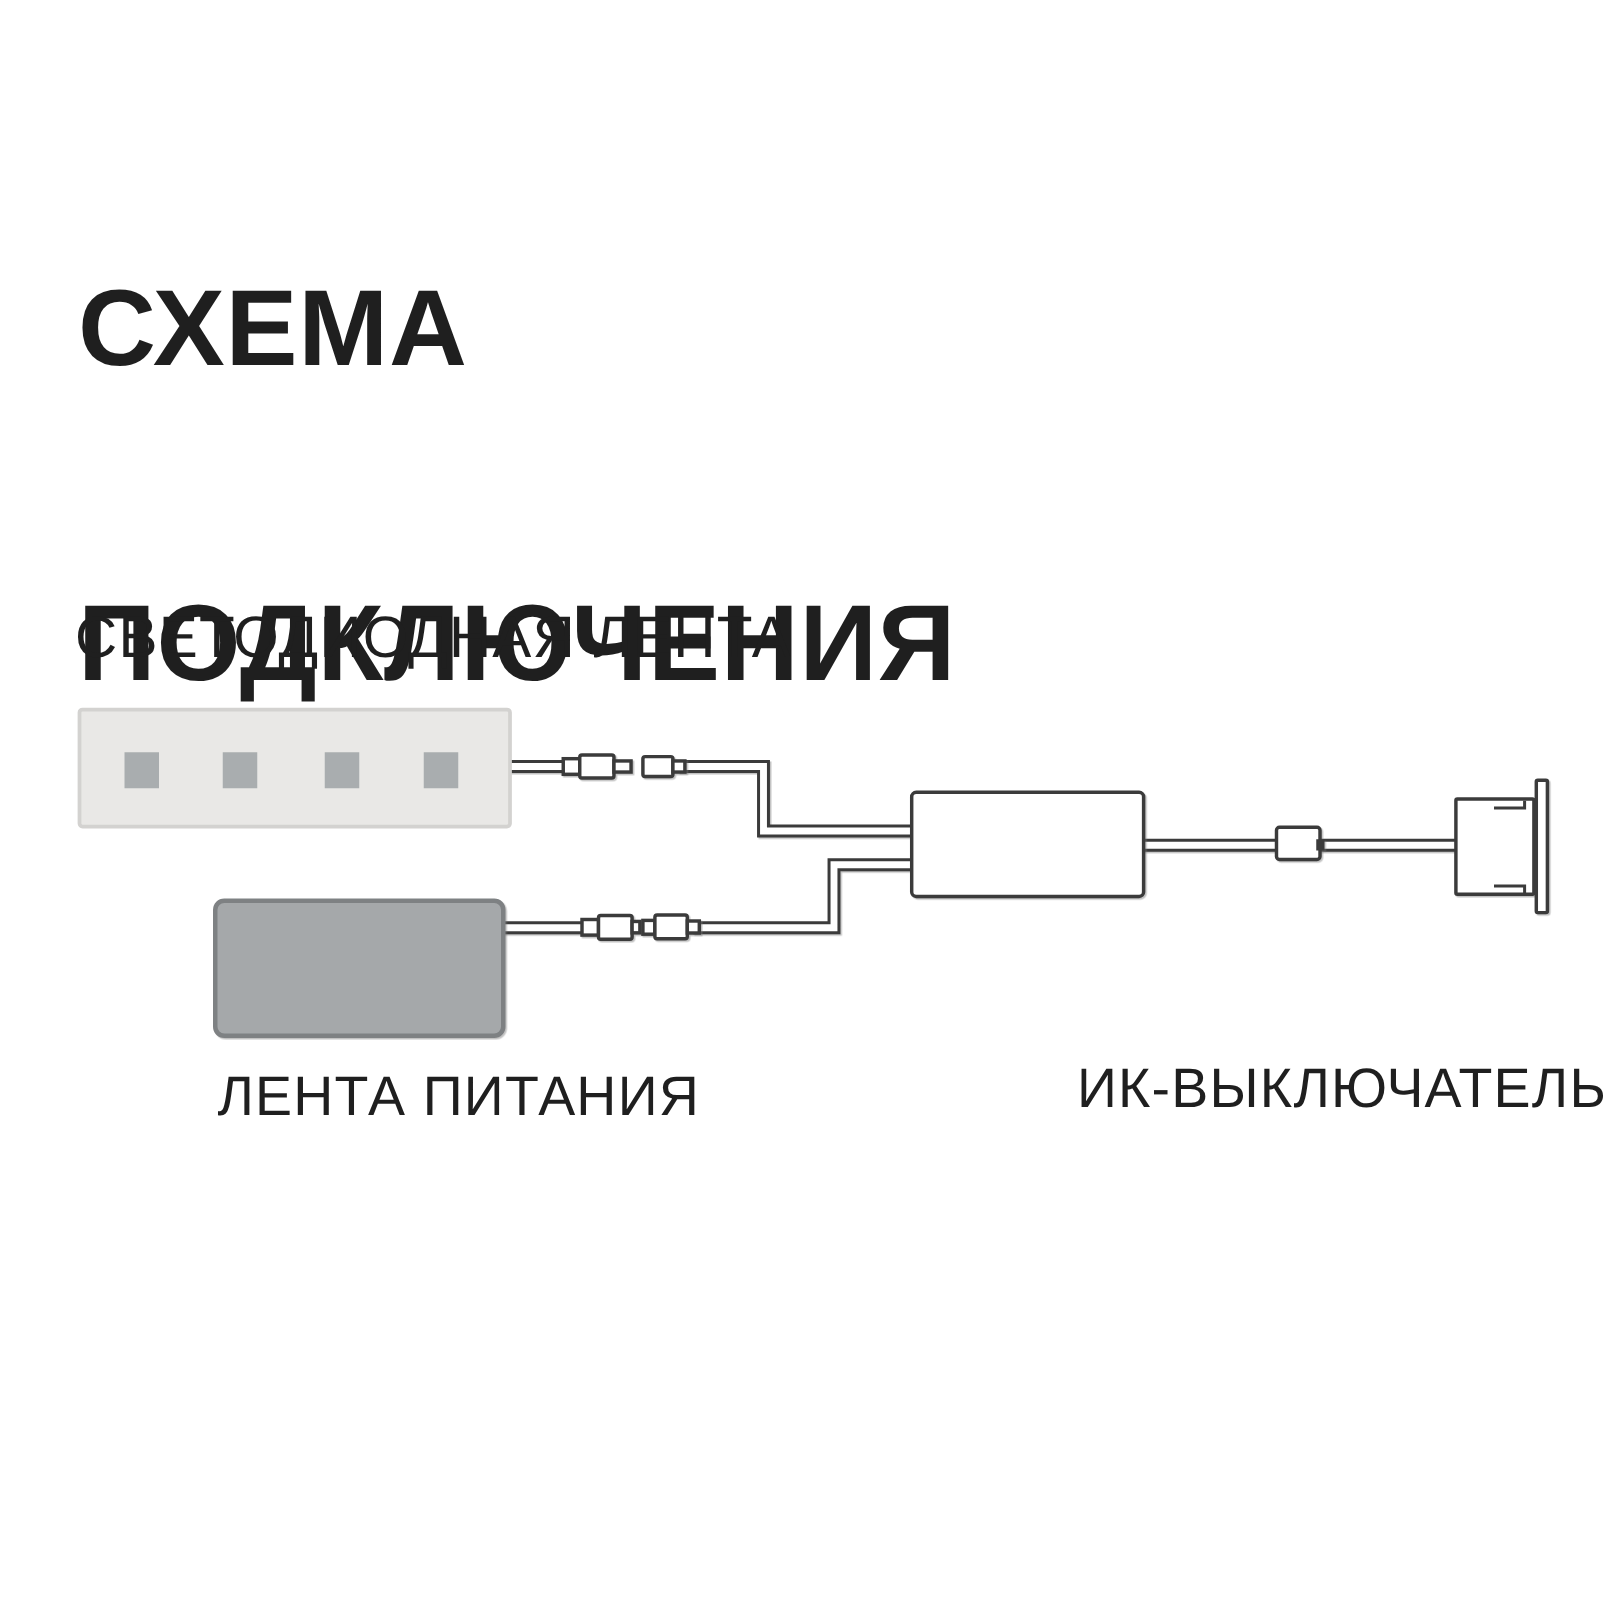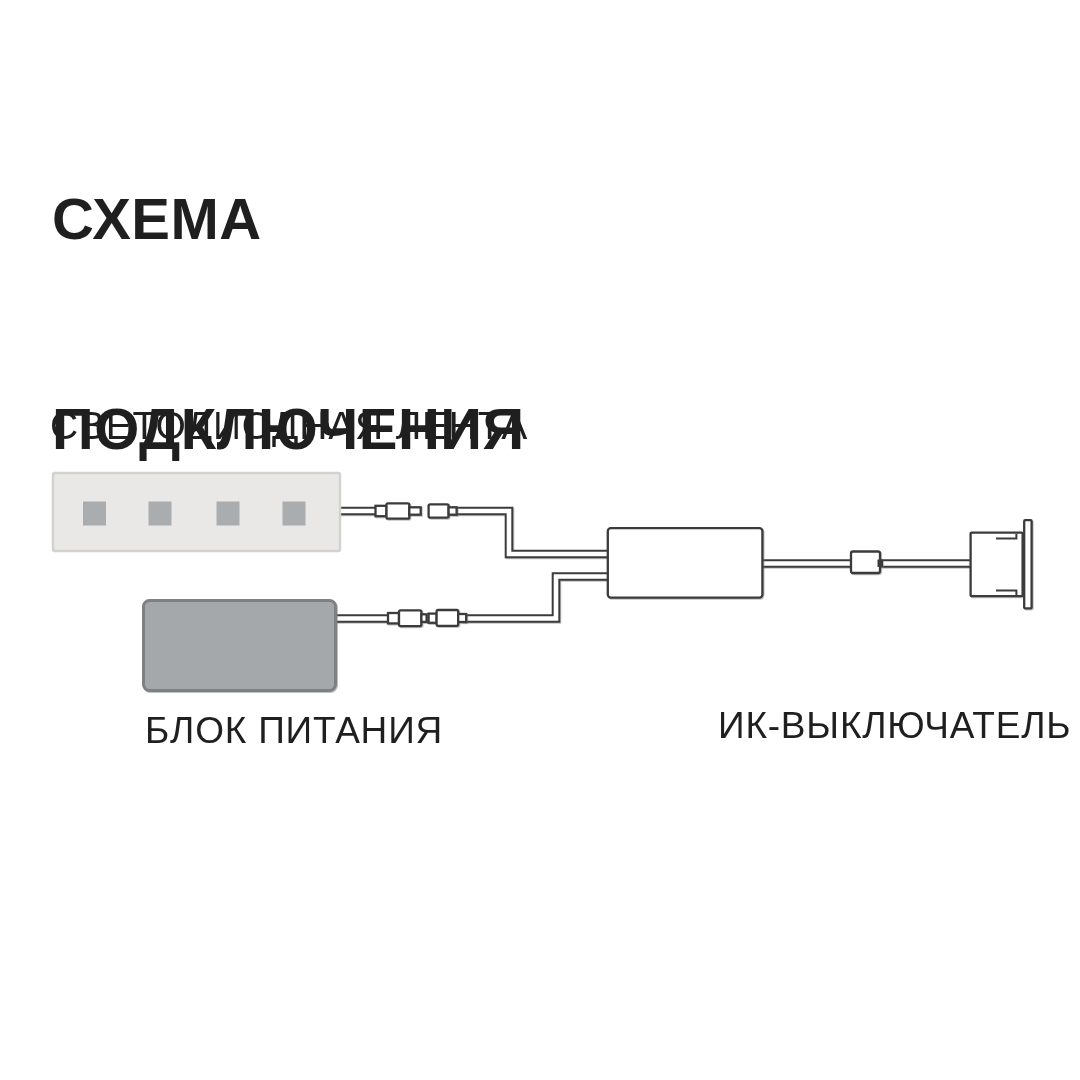--- a/index.html
+++ b/index.html
@@ -6,21 +6,21 @@
   body {
     width: 1080px; height: 1080px;
     background: var(--background, #ffffff);
     font-family: "Liberation Sans", sans-serif;
     position: relative;
     overflow: hidden;
   }
   .title {
     position: absolute;
     left: 52px; top: 44px;
-    font-size: 58px;
+    font-size: 72px;
     font-weight: 700;
     letter-spacing: 0.5px;
     line-height: 70px;
     color: var(--text, #1f1f1f);
     white-space: pre;
   }
   .lbl {
     position: absolute;
     color: var(--text, #1f1f1f);
     font-weight: 400;
@@ -45,21 +45,21 @@
 </style>
 </head>
 <body>
 
 <div class="title">
   <div>СХЕМА</div>
   <div>ПОДКЛЮЧЕНИЯ</div>
 </div>
 
 <div class="lbl" id="lbl-led">СВЕТОДИОДНАЯ ЛЕНТА</div>
-<div class="lbl" id="lbl-psu">БЛОК ПИТАНИЯ</div>
+<div class="lbl" id="lbl-psu">ЛЕНТА ПИТАНИЯ</div>
 <div class="lbl" id="lbl-ir">ИК-ВЫКЛЮЧАТЕЛЬ</div>
 
 <svg class="diagram" width="1080" height="1080" viewBox="0 0 1080 1080">
 
   <g class="shadowed">
     <g>
       <path class="cable-outer" d="M336 511 H377"></path>
       <path class="cable-inner" d="M336 511 H377"></path>
     </g>
     <g>

